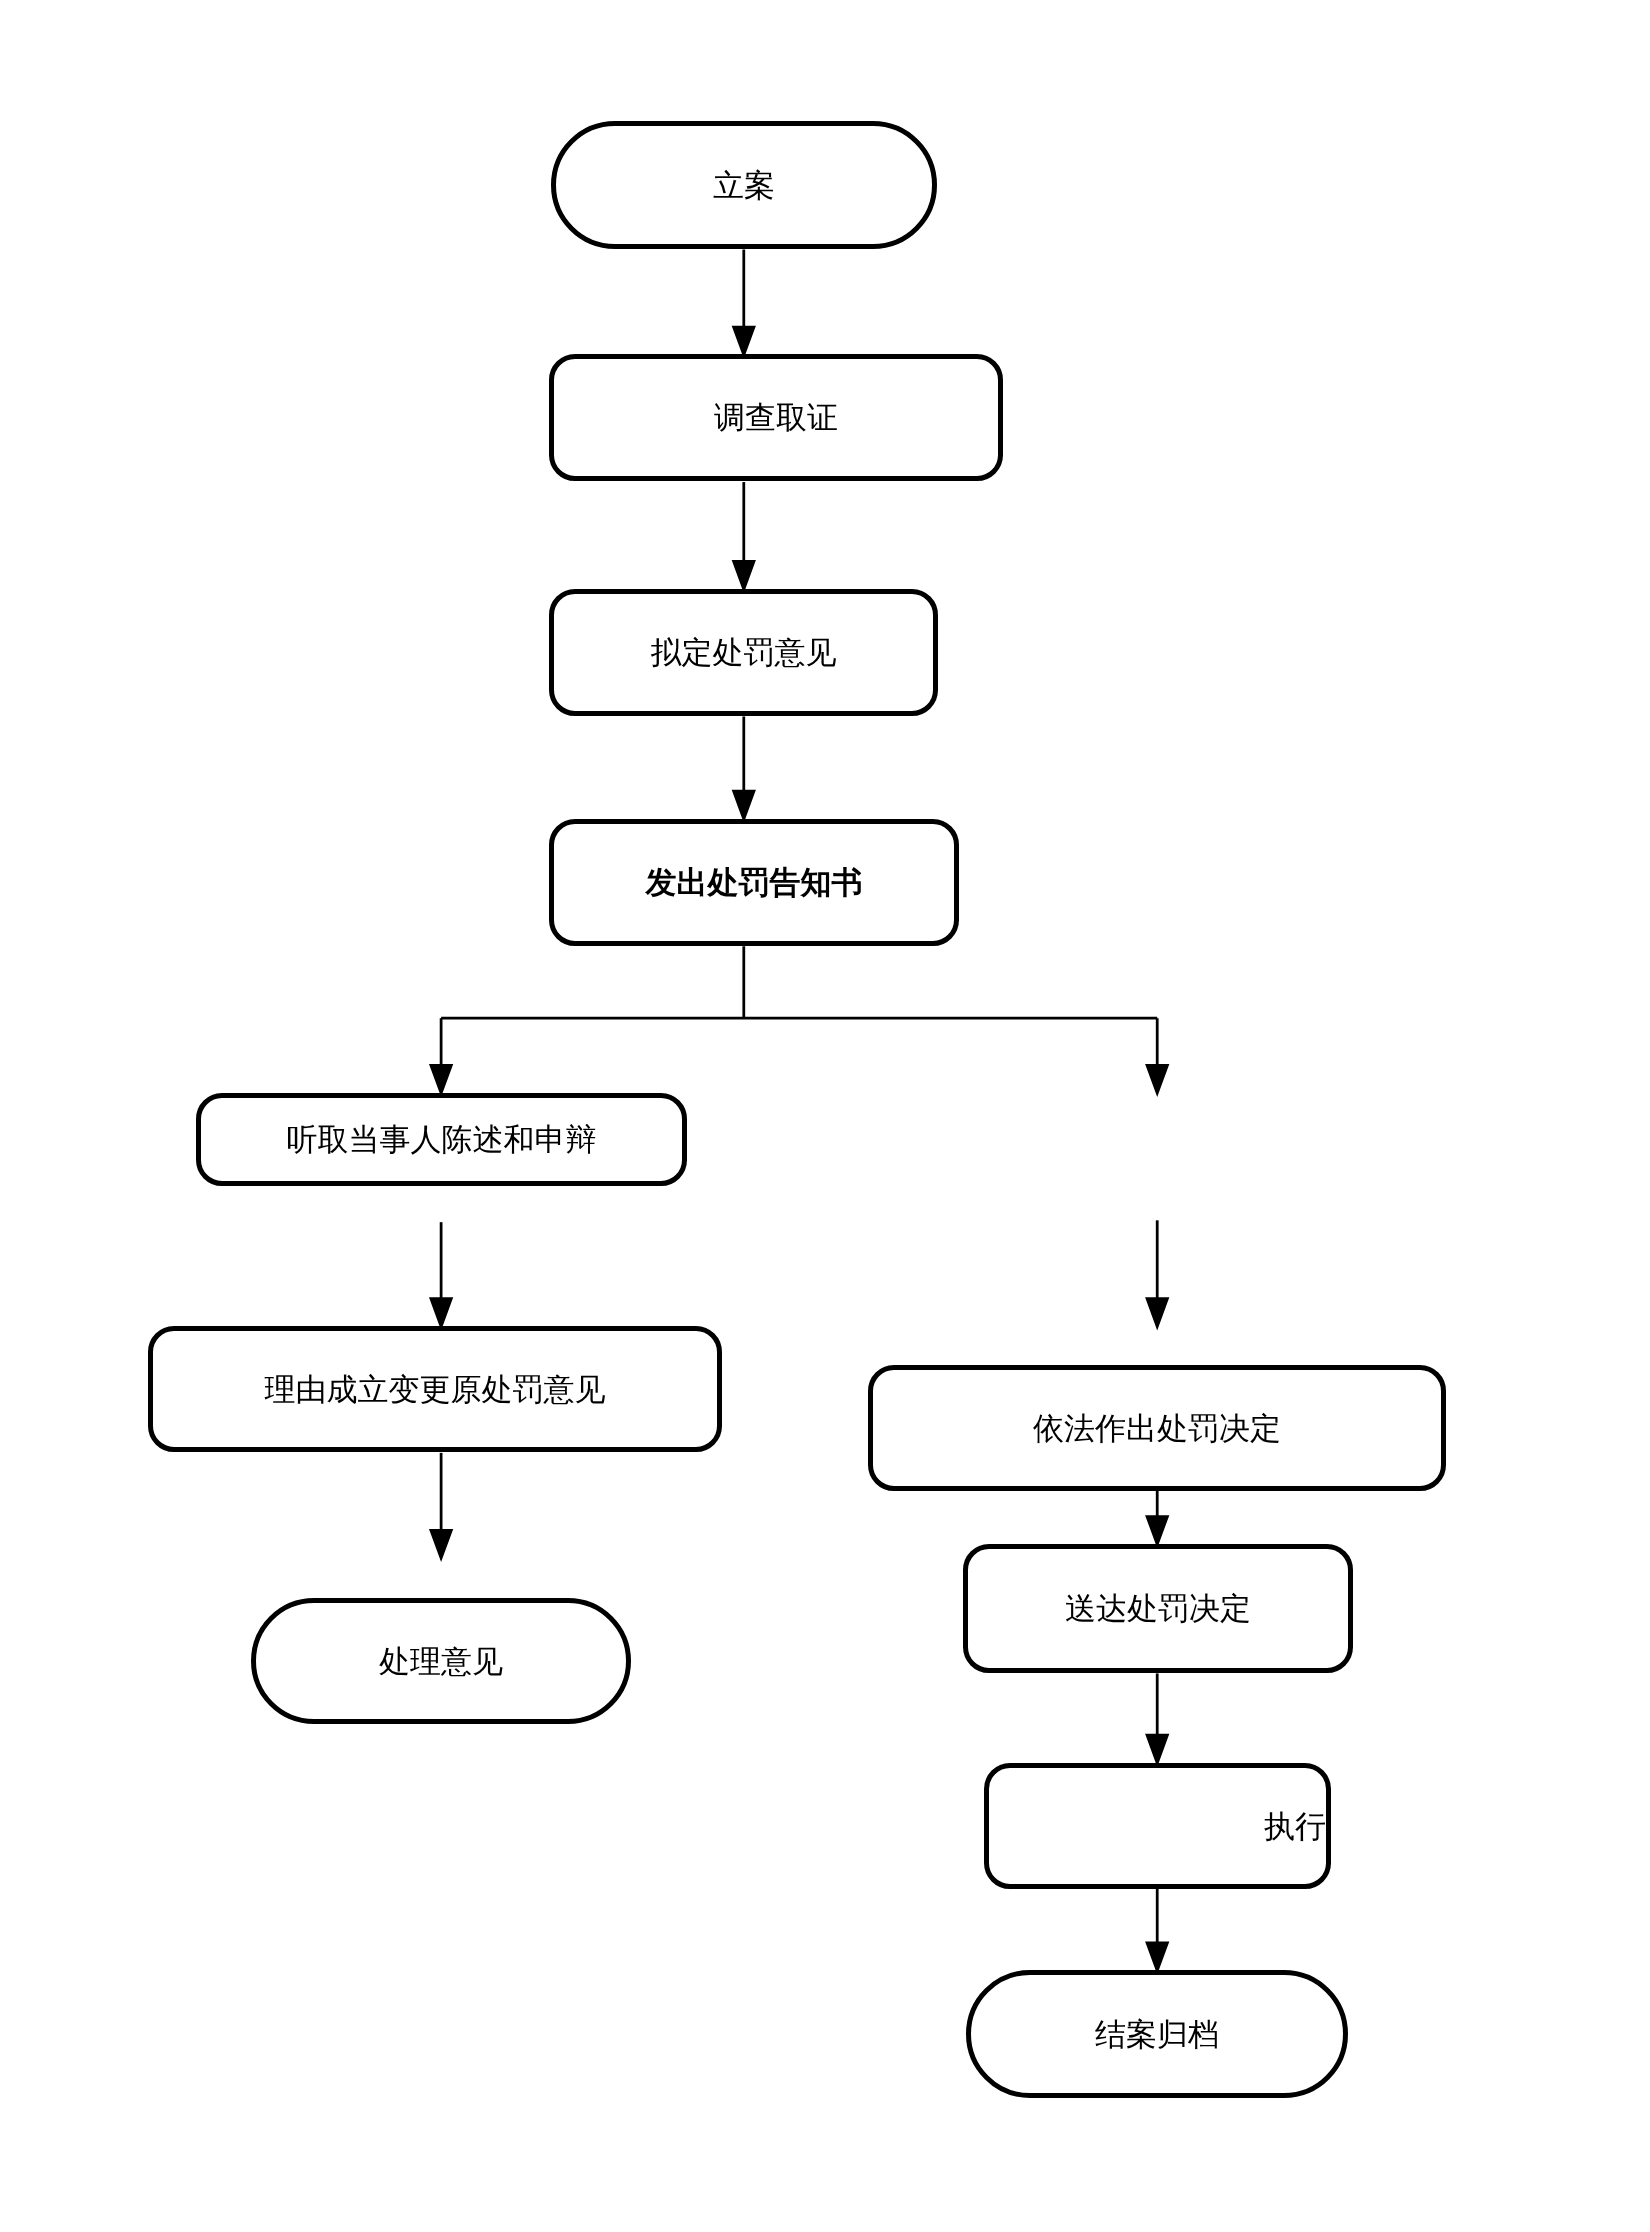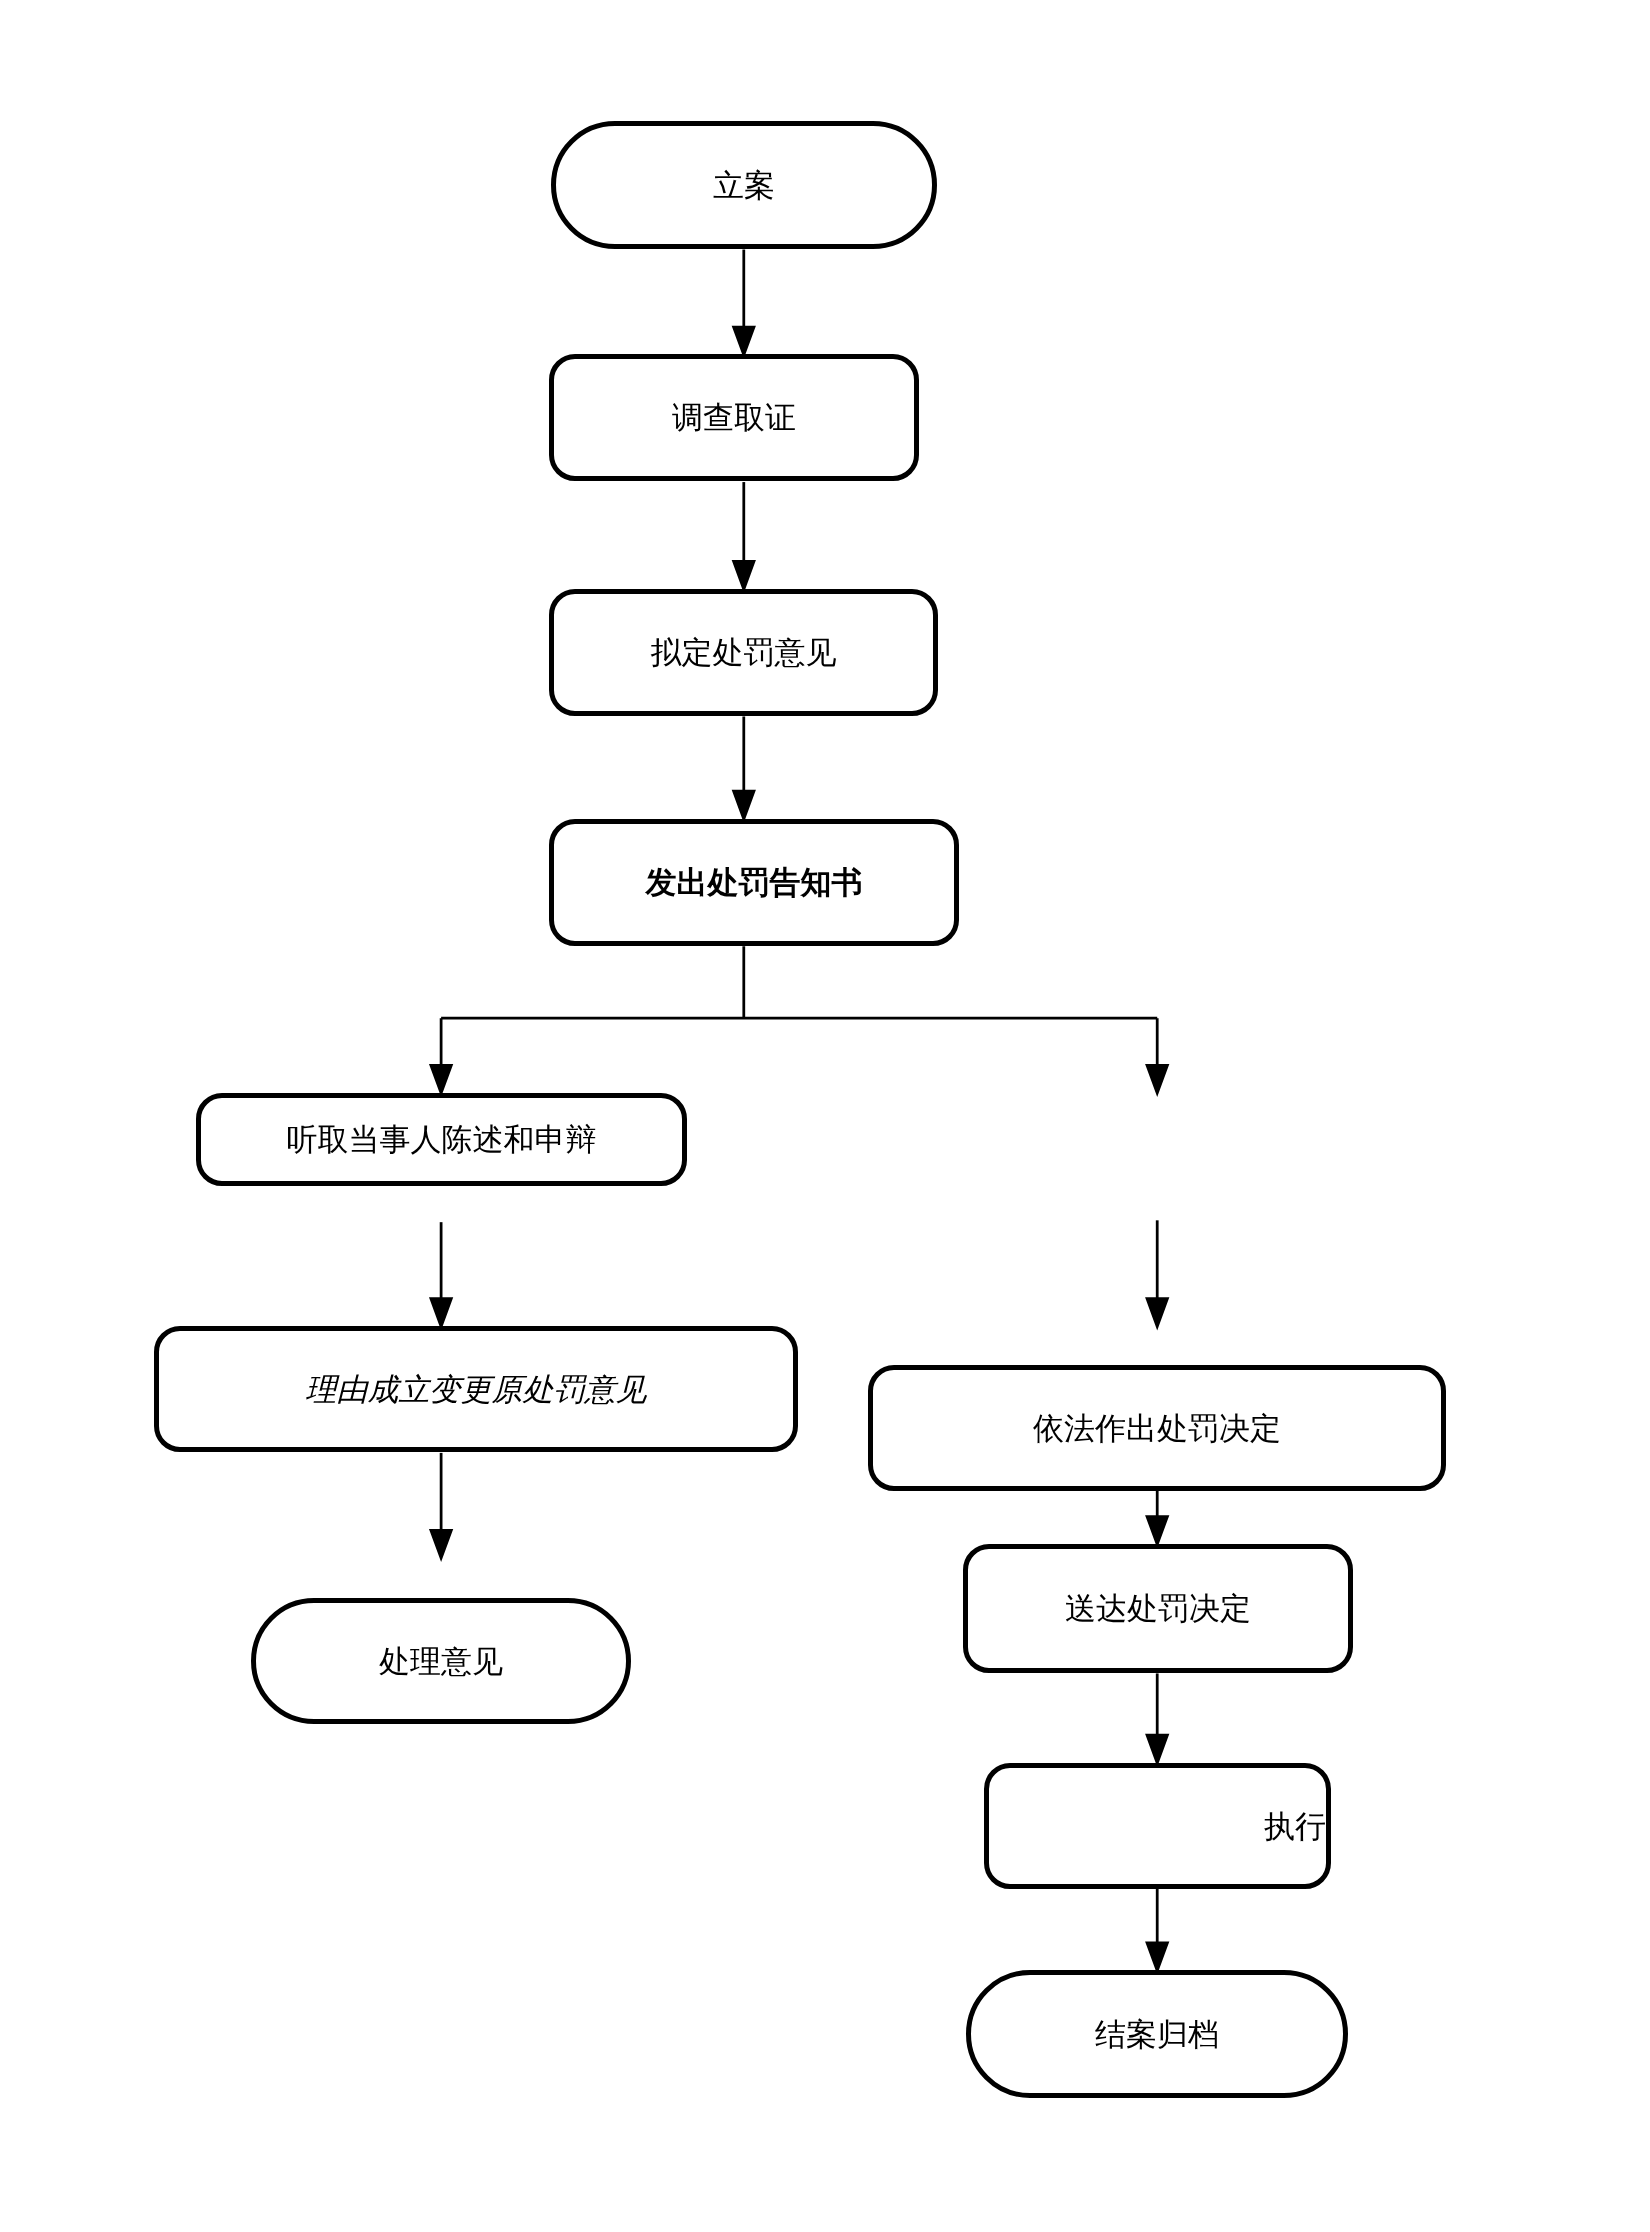--- a/index.html
+++ b/index.html
@@ -87,38 +87,38 @@
     <g>
       <line x1="1254" y1="2046" x2="1254" y2="2107"></line>
       <polygon points="1243,2105 1265,2105 1254,2135"></polygon>
     </g>
   </svg>
 
   <div class="node stadium" style="left:551px; top:121px; width:386px; height:128px;">
     <span class="label">立案</span>
   </div>
 
-  <div class="node rect" style="left:549px; top:354px; width:370px; height:127px;">
+  <div class="node rect" style="left:549px; top:354px; width:454px; height:127px;">
     <span class="label">调查取证</span>
   </div>
 
   <div class="node rect" style="left:549px; top:589px; width:389px; height:127px;">
     <span class="label">拟定处罚意见</span>
   </div>
 
   <div class="node rect" style="left:549px; top:819px; width:410px; height:127px;font-weight:bold;">
     <span class="label">发出处罚告知书</span>
   </div>
 
   <div class="node rect" style="left:196px; top:1093px; width:491px; height:93px;">
     <span class="label">听取当事人陈述和申辩</span>
   </div>
 
 
-  <div class="node rect" style="left:154px; top:1326px; width:644px; height:126px;font-style:italic;">
+  <div class="node rect" style="left:148px; top:1326px; width:574px; height:126px;">
     <span class="label">理由成立变更原处罚意见</span>
   </div>
 
   <div class="node rect" style="left:868px; top:1326px; width:578px; height:126px;margin-top:39px;">
     <span class="label">依法作出处罚决定</span>
   </div>
 
   <div class="node stadium" style="left:251px; top:1558px; width:380px; height:126px;margin-top:40px;">
     <span class="label">处理意见</span>
   </div>

